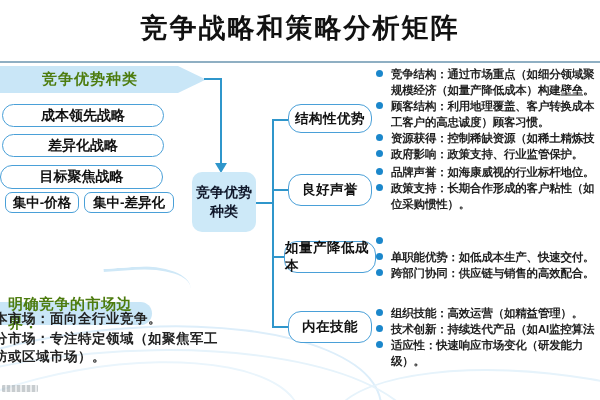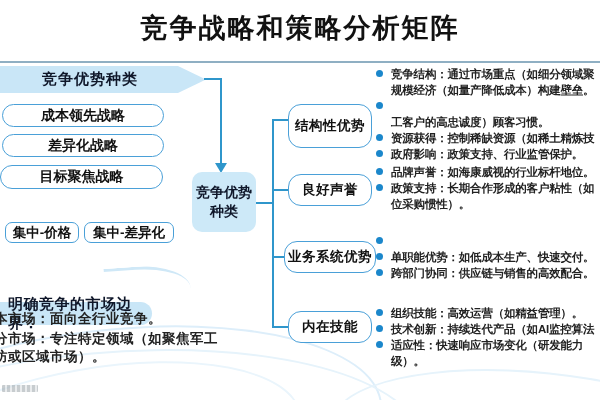--- a/index.html
+++ b/index.html
@@ -11,21 +11,21 @@
   .abs{position:absolute;}
   
   .title{
     left:0;top:10px;width:600px;text-align:center;
     font-size:27px;font-weight:bold;letter-spacing:2px;color:#111;
   }
   .divider{left:0;top:61px;width:600px;height:2px;background:#8fafc3;}
   
   .banner{
     background:#c9e6f7;display:flex;align-items:center;
-    font-weight:bold;font-size:15px;color:#0f172a;
+    font-weight:bold;font-size:15px;color:#4d7c0f;
   }
   .banner-top{
     left:0;top:66px;width:206px;height:27px;justify-content:center;
     clip-path:polygon(0 0,178px 0,206px 50%,178px 100%,0 100%);
     padding-right:26px;box-sizing:border-box;letter-spacing:1px;
   }
   .banner-bottom{
     left:0;top:282px;width:152px;height:23px;
     border-radius:0 12px 12px 0;padding-left:8px;box-sizing:border-box;
     letter-spacing:0.5px;
@@ -35,21 +35,21 @@
     left:104px;top:266px;width:86px;height:22px;
     border-top:3px solid #cfe8f7;border-top-right-radius:100% 160%;
     transform:rotate(-4deg);
   }
   
   .lbox{
     background:#fff;border:1.5px solid #4aa0d8;border-radius:12px;
     display:flex;align-items:center;justify-content:center;
     font-weight:bold;font-size:14px;color:#111;box-sizing:border-box;
   }
-  .sbox{border-radius:7px;font-size:13.5px;margin-top:30px;}
+  .sbox{border-radius:7px;font-size:13.5px;}
   
   .cnode{
     left:192px;top:172px;width:64px;height:60px;background:#cde9f8;
     border-radius:10px;display:flex;flex-direction:column;align-items:center;
     justify-content:center;font-weight:bold;font-size:14px;line-height:19px;color:#0f172a;
   }
   
   .hline{height:2px;background:#2f96cb;}
   .vline{width:2px;background:#2f96cb;}
   .arrow-down{
@@ -127,43 +127,44 @@
     <span>种类</span>
   </div>
 
   <div class="abs hline" style="left:256px;top:202px;width:17px;"></div>
   <div class="abs vline" style="left:272px;top:119px;height:209px;"></div>
   <div class="abs hline" style="left:273px;top:119px;width:15px;"></div>
   <div class="abs hline" style="left:273px;top:189px;width:15px;"></div>
   <div class="abs hline" style="left:273px;top:256px;width:15px;"></div>
   <div class="abs hline" style="left:273px;top:326px;width:15px;"></div>
 
-  <div class="abs rcat" style="left:288px;top:104px;width:84px;height:44px;">
+  <div class="abs rcat" style="left:288px;top:104px;width:84px;height:29px;">
     <span>结构性优势</span>
   </div>
   <div class="abs rcat" style="left:288px;top:174px;width:84px;height:32px;font-family:Liberation Mono, monospace;">
     <span>良好声誉</span>
   </div>
   <div class="abs rcat" style="left:284px;top:241px;width:92px;height:32px;">
-    <span>业务系统优势</span>
+    <span>如量产降低成本</span>
   </div>
   <div class="abs rcat" style="left:288px;top:311px;width:84px;height:32px;">
     <span>内在技能</span>
   </div>
 
   <div class="abs rgroup" style="top:67px;">
     <div class="rline">
         <span class="dot"></span>
         <span>竞争结构：通过市场重点（如细分领域聚</span>
       </div>
     <div class="rline cont">
         <span>规模经济（如量产降低成本）构建壁垒。</span>
       </div>
     <div class="rline">
         <span class="dot"></span>
+        <span>顾客结构：利用地理覆盖、客户转换成本</span>
       </div>
     <div class="rline cont">
         <span>工客户的高忠诚度）顾客习惯。</span>
       </div>
     <div class="rline">
         <span class="dot"></span>
         <span>资源获得：控制稀缺资源（如稀土精炼技</span>
       </div>
     <div class="rline">
         <span class="dot"></span>

